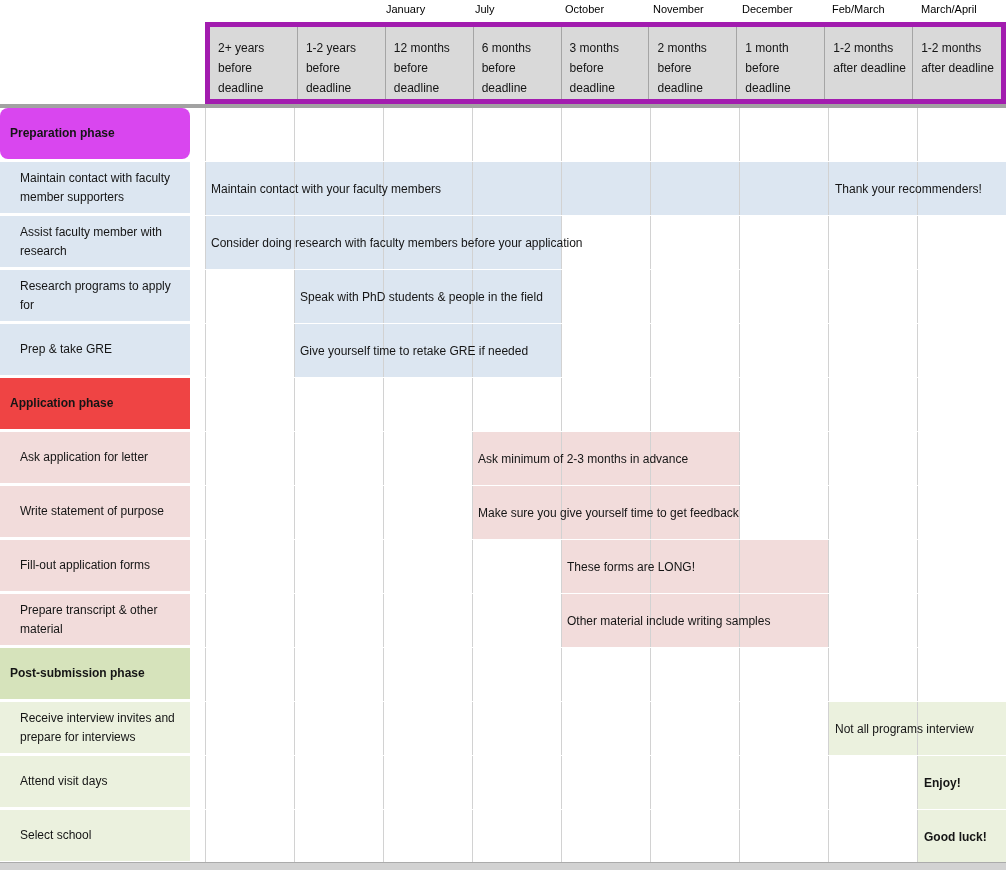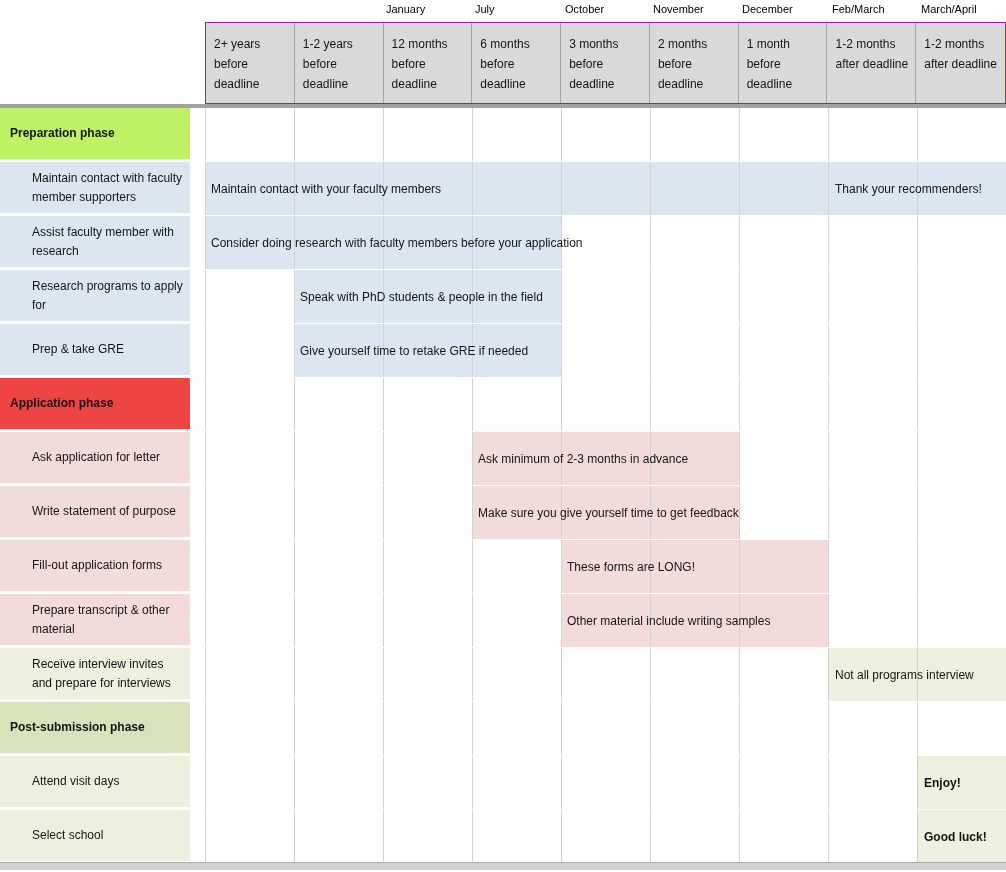--- a/index.html
+++ b/index.html
@@ -20,21 +20,21 @@
     white-space:nowrap;
   }
   .m-c3{left:386px}.m-c4{left:475px}.m-c5{left:565px}.m-c6{left:653px}
   .m-c7{left:742px}.m-c8{left:832px}.m-c9{left:921px}
 
   
   .header {
     position:absolute; top:22px; left:205px;
     width:801px; height:82px;
     background:#d9d9d9;
-    border:1px solid #a21caf;
+    border:5px solid #a21caf;
     box-sizing:border-box;
     display:flex;
   }
   .hcell {
     width:89px; box-sizing:border-box;
     border-right:1px solid #a5a5a5;
     padding:11px 4px 0 8px;
     line-height:20px;
     font-size:12px;
   }
@@ -60,23 +60,23 @@
 
   .rowlabel {
     position:absolute; left:0; top:0;
     width:190px; height:51px;
     box-sizing:border-box;
     display:flex; align-items:center;
     line-height:19px;
     padding-right:6px;
   }
   .rowlabel.phase { padding-left:10px; font-weight:bold; }
-  .rowlabel.task  { padding-left:32px; }
-
-  .lbl-blue-d  { background:#bef264; }
+  .rowlabel.task  { padding-left:20px; }
+
+  .lbl-blue-d  { background:#d946ef;border-radius:8px; }
   .lbl-blue-l  { background:#dce6f1; }
   .lbl-pink-d  { background:#ef4444; }
   .lbl-pink-l  { background:#f2dcdb; }
   .lbl-green-d { background:#d6e3bb; }
   .lbl-green-l { background:#ebf1de; }
 
   .grid {
     position:absolute; left:205px; top:0;
     width:802px; height:53px;
     --gl: repeating-linear-gradient(90deg,#d2d2d2 0px,#d2d2d2 1px,transparent 1px,transparent 89px);
@@ -192,32 +192,32 @@
     </div>
 
     <div class="row">
       <div class="rowlabel task lbl-pink-l">Prepare transcript &amp; other material</div>
       <div class="grid g-pink-5-7">
         <span class="bar-text tx-c5">Other material include writing samples</span>
       </div>
     </div>
 
     <div class="row">
+      <div class="rowlabel phase lbl-green-d">Post-submission phase</div>
+      <div class="grid"></div>
+    </div>
+
+    <div class="row">
       <div class="rowlabel task lbl-green-l">Receive interview invites and prepare for interviews</div>
       <div class="grid g-green-8-9">
         <span class="bar-text tx-c8">Not all programs interview</span>
       </div>
     </div>
 
     <div class="row">
-      <div class="rowlabel phase lbl-green-d">Post-submission phase</div>
-      <div class="grid"></div>
-    </div>
-
-    <div class="row">
       <div class="rowlabel task lbl-green-l">Attend visit days</div>
       <div class="grid g-green-9-9">
         <span class="bar-text tx-c9">Enjoy!</span>
       </div>
     </div>
 
     <div class="row">
       <div class="rowlabel task lbl-green-l">Select school</div>
       <div class="grid g-green-9-9">
         <span class="bar-text tx-c9">Good luck!</span>

